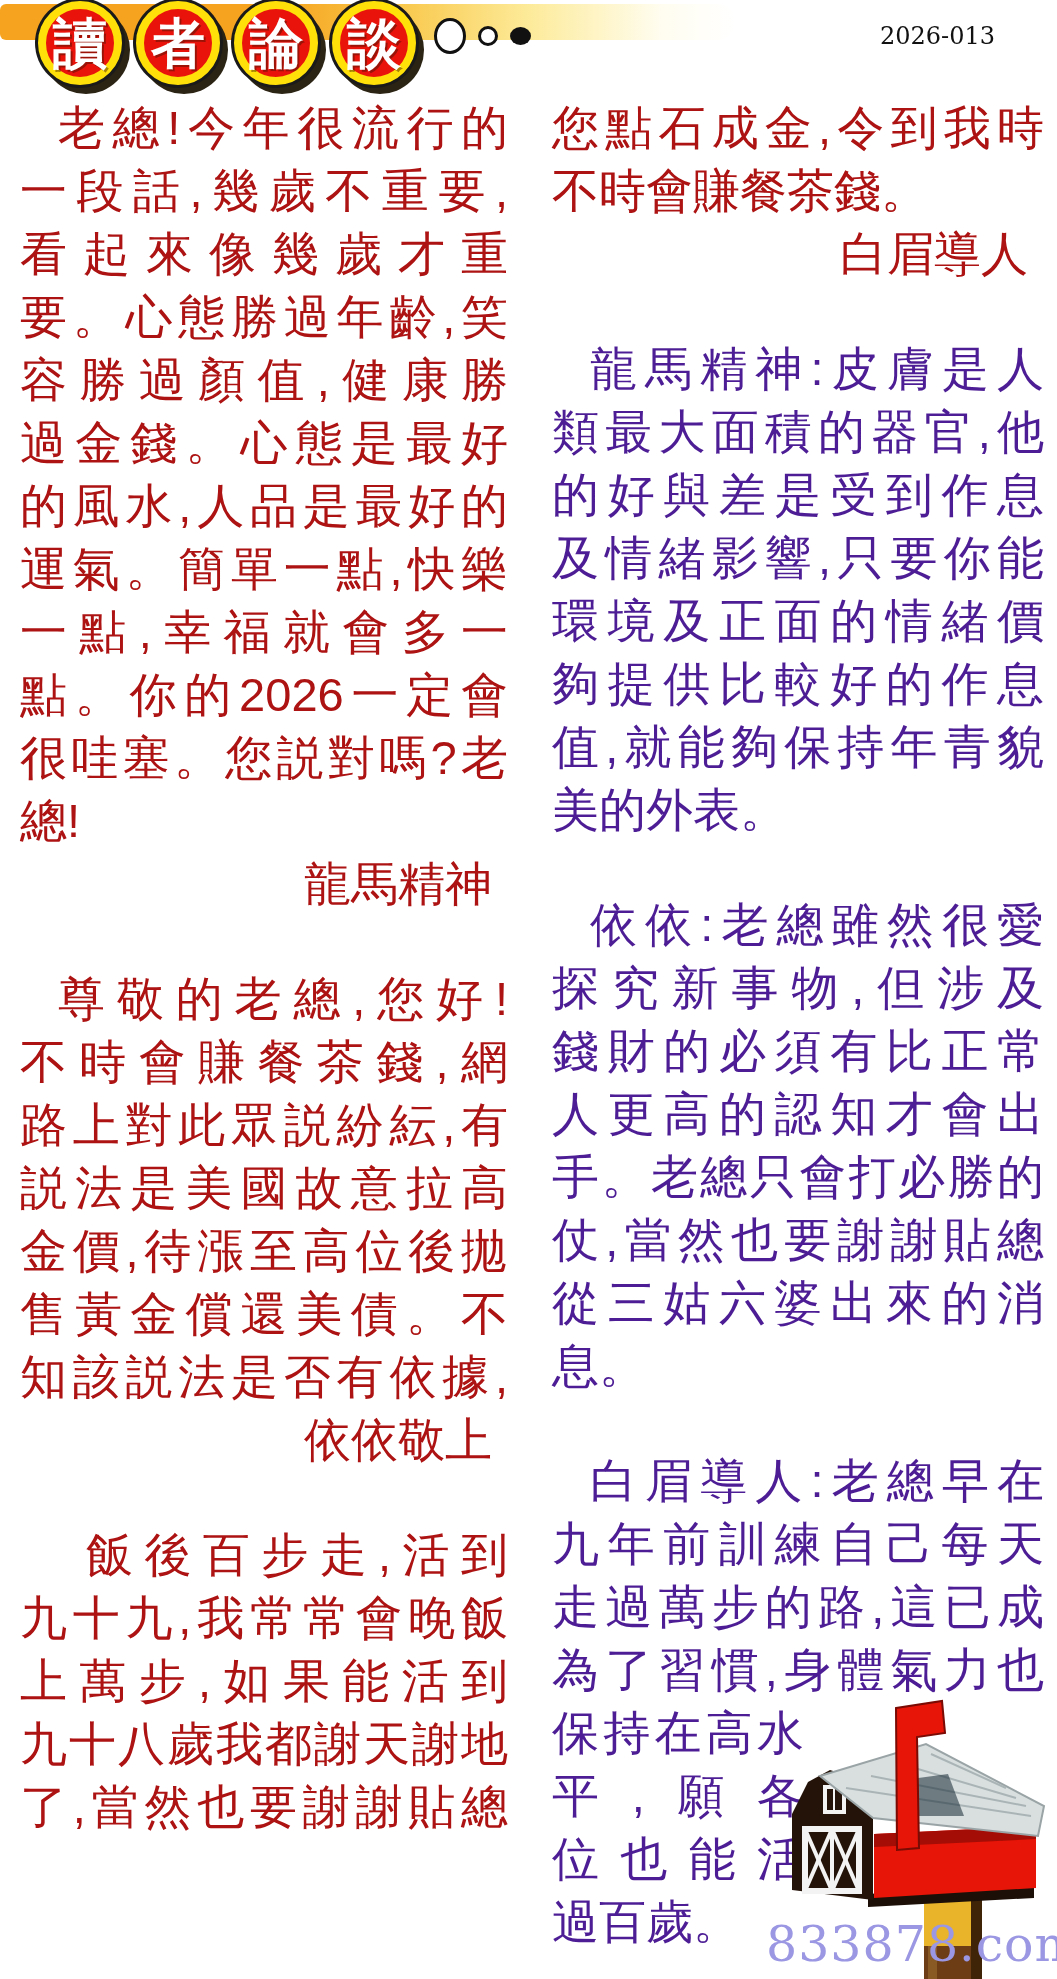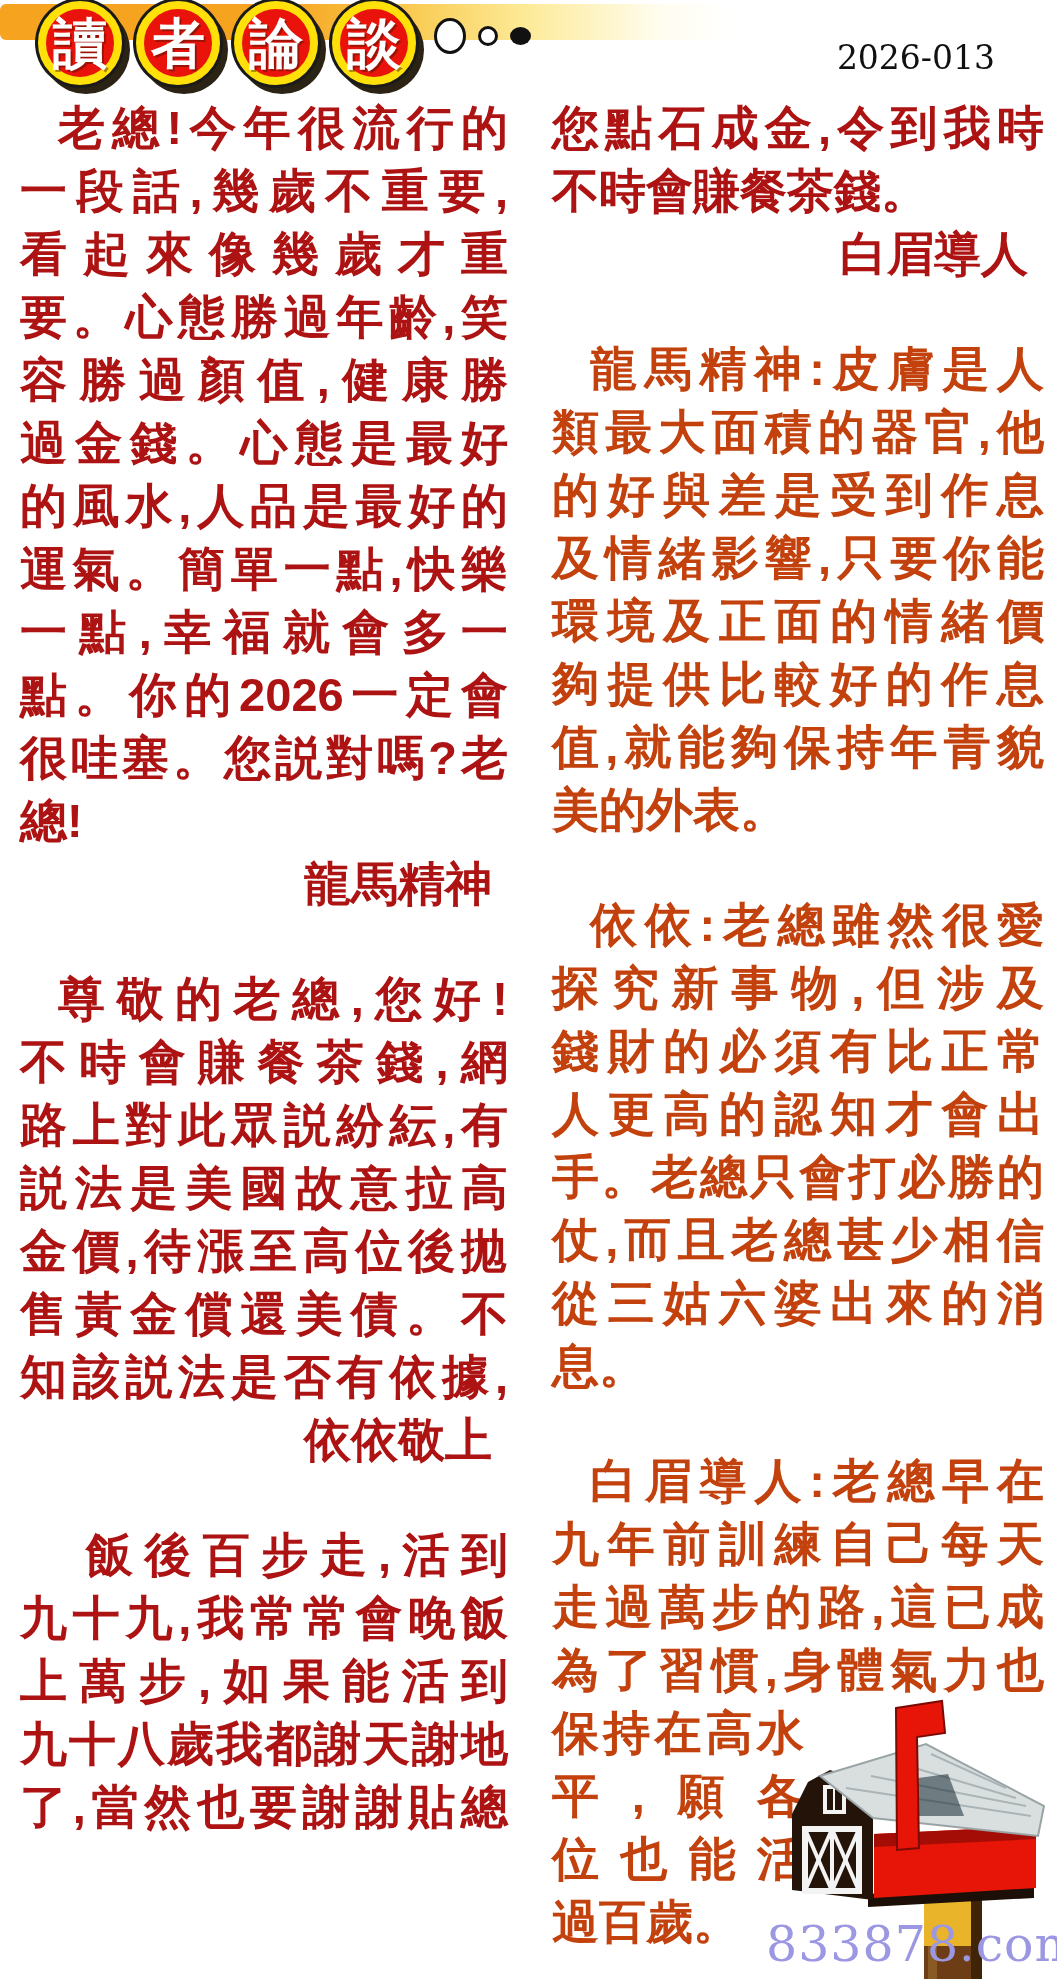--- a/index.html
+++ b/index.html
@@ -24,32 +24,32 @@
   .badge span{
     color:#ffffff;font-size:54px;font-weight:bold;line-height:1;
     text-shadow:2px 2px 0 rgba(60,20,0,.45);
   }
   .dots{position:absolute;left:434px;top:18px;display:flex;align-items:center;}
   .dot{border-radius:50%;}
   .dot-big{width:26px;height:30px;border:3px solid #111;background:#fff;margin-right:12px;}
   .dot-small{width:14px;height:14px;border:3px solid #111;background:#fff;margin-right:12px;}
   .dot-black{width:21px;height:18px;background:#111;}
   .issue{
-    position:absolute;right:62px;top:38px;
+    position:absolute;right:62px;top:22px;
     font-family:"DejaVu Serif","Liberation Serif",serif;
-    font-size:33px;color:#111;letter-spacing:0px;
+    font-size:24px;color:#111;letter-spacing:0px;
   }
   
   .col{
-    position:absolute;top:96px;font-size:47px;line-height:63px;font-weight:700;
+    position:absolute;top:96px;font-size:47px;line-height:63px;font-weight:400;
   }
   .col-left{left:20px;width:488px;}
   .col-right{left:552px;width:492px;}
   .red{color:#ad1312;}
-  .black{color:#c2410c;}
+  .black{color:#4c1d95;}
   .line{
     text-align:justify;text-align-last:justify;-moz-text-align-last:justify;
     text-justify:inter-character;
   }
   .line.natural{text-align-last:left;-moz-text-align-last:left;}
   .line.ind1{text-indent:38px;}
   .line.ind2{text-indent:66px;}
   .sig{text-align:left;text-align-last:right;-moz-text-align-last:right;padding-right:16px;}
   .para.gap,.sig.gap{margin-top:52px;}
   .wrap-row{display:flex;}
@@ -139,21 +139,21 @@
       <div class="line">夠提供比較好的作息</div>
       <div class="line">值,就能夠保持年青貌</div>
       <div class="line natural">美的外表。</div>
     </div>
     <div class="para black gap">
       <div class="line ind1">依依:老總雖然很愛</div>
       <div class="line">探究新事物,但涉及</div>
       <div class="line">錢財的必須有比正常</div>
       <div class="line">人更高的認知才會出</div>
       <div class="line">手。老總只會打必勝的</div>
-      <div class="line">仗,而且老總甚少相信</div>
+      <div class="line">仗,當然也要謝謝貼總</div>
       <div class="line">從三姑六婆出來的消</div>
       <div class="line natural">息。</div>
     </div>
     <div class="para black gap">
       <div class="line ind1">白眉導人:老總早在</div>
       <div class="line">九年前訓練自己每天</div>
       <div class="line">走過萬步的路,這已成</div>
       <div class="line">為了習慣,身體氣力也</div>
       <div class="wrap-row">
         <div class="narrow">

